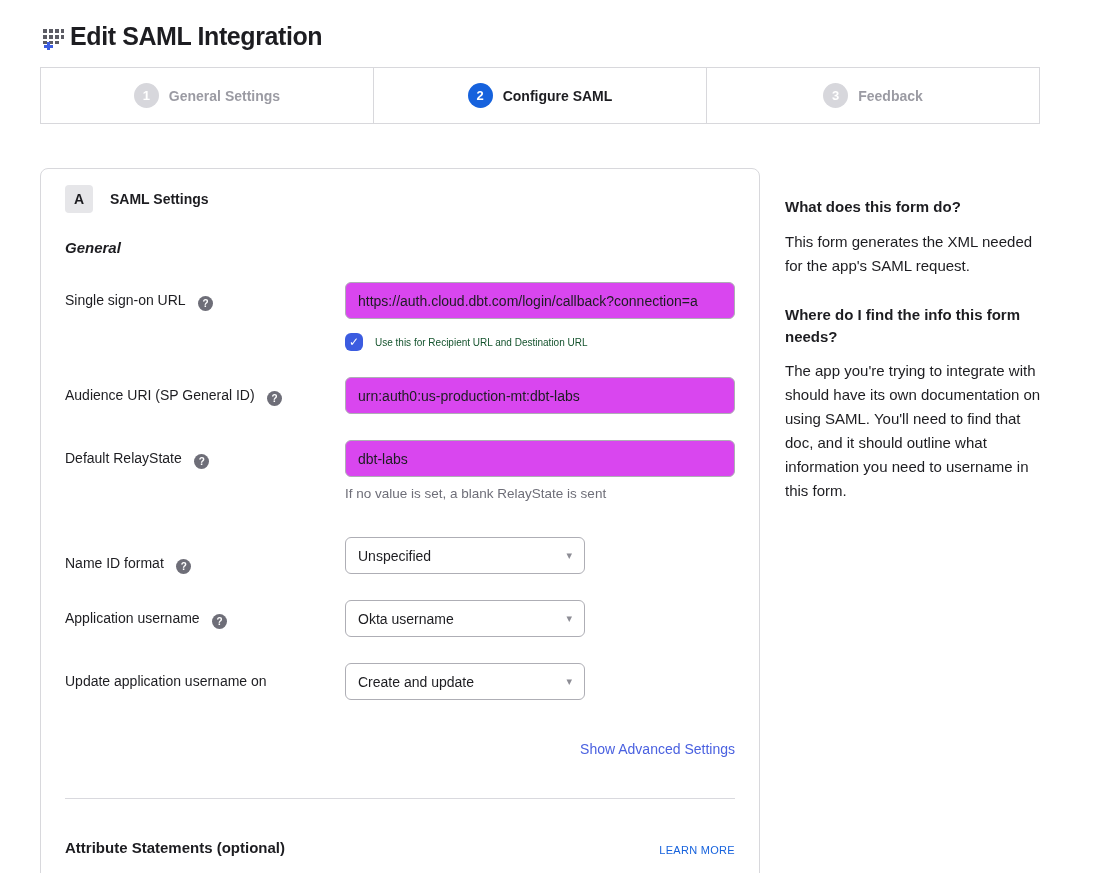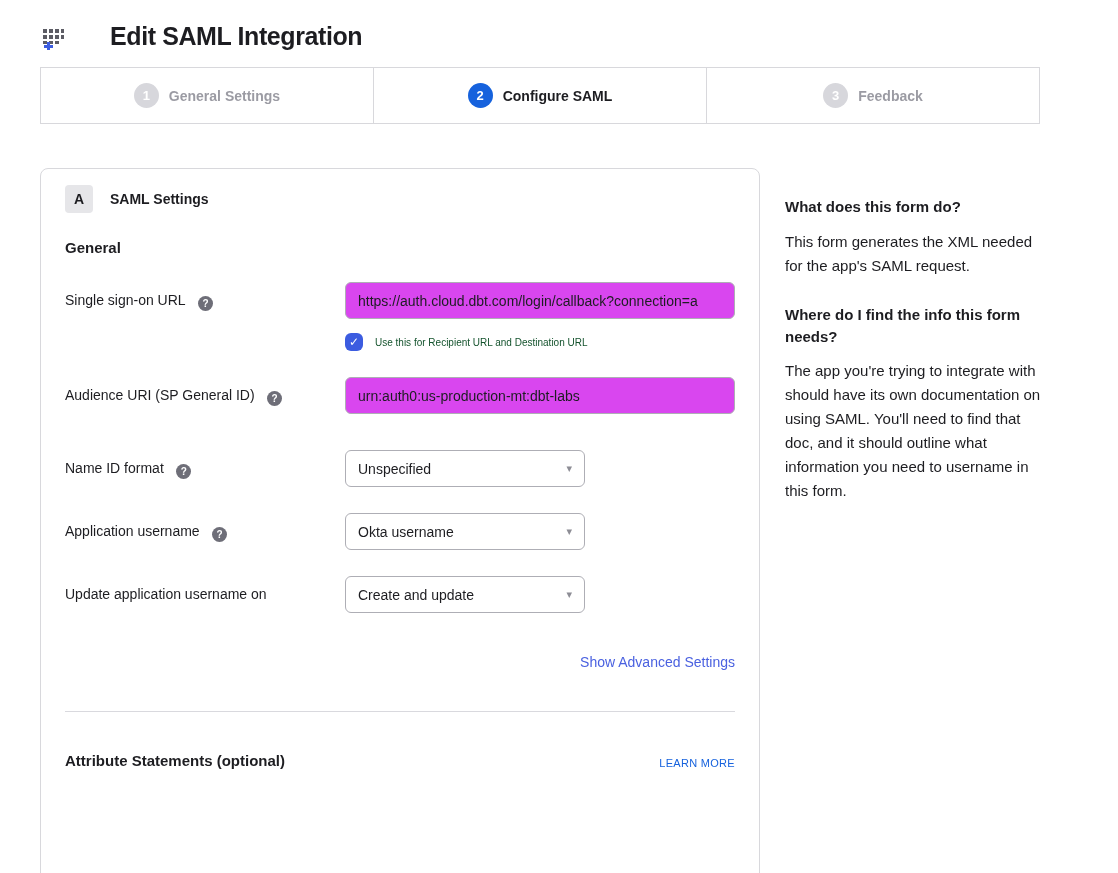--- a/index.html
+++ b/index.html
@@ -6,21 +6,21 @@
   html, body {
     width: 1118px; height: 873px;
     background: #ffffff;
     font-family: "Liberation Sans", "DejaVu Sans", sans-serif;
     color: #1d1d21;
     overflow: hidden;
   }
   .page { padding: 22px 40px 0 40px; }
 
   
-  .page-header { display: flex; align-items: center; margin-bottom: 16px; gap: 40px; }
+  .page-header { display: flex; align-items: center; margin-bottom: 16px; }
   .app-icon { position: relative; width: 26px; height: 26px; margin-right: 4px; flex: 0 0 auto; }
   .page-title { font-size: 25px; font-weight: 700; letter-spacing: -0.4px; color: #1d1d21; }
 
   
   .wizard { display: flex; width: 1000px; }
   .wizard-step {
     flex: 1; display: flex; align-items: center; justify-content: center;
     height: 57px; border: 1px solid #d8d8dc; background: #fff; margin-left: -1px;
     cursor: default;
   }
@@ -45,21 +45,21 @@
   }
 
   .card-header { display: flex; align-items: center; margin-bottom: 26px; }
   .section-badge {
     width: 28px; height: 28px; border-radius: 4px; background: #e6e6e9;
     display: flex; align-items: center; justify-content: center;
     font-size: 14px; font-weight: 700; color: #1d1d21; margin-right: 17px;
   }
   .section-title { font-size: 14px; font-weight: 700; }
 
-  .group-heading { font-size: 15px; font-weight: 700; margin-bottom: 26px; }
+  .group-heading { font-size: 15px; font-weight: 700; margin-bottom: 26px; font-style: italic; }
 
   
   .form-row { display: flex; margin-bottom: 26px; }
   .row-label-col { width: 280px; flex: 0 0 auto; padding-top: 9px; }
   .row-field-col { flex: 1; }
   .field-label { font-size: 14px; color: #1d1d21; }
   .help-icon {
     display: inline-flex; align-items: center; justify-content: center;
     width: 15px; height: 15px; border-radius: 50%;
     background: #6e6e78; color: #fff; font-size: 10px; font-weight: 700;
@@ -179,22 +179,32 @@
       <div class="form-row">
         <div class="row-label-col">
           <span class="field-label">Audience URI (SP General ID)</span>
           <span class="help-icon">?</span>
         </div>
         <div class="row-field-col">
           <input class="text-input" type="text" value="urn:auth0:us-production-mt:dbt-labs" style="">
         </div>
       </div>
 
-
-      <div class="form-row" style="margin-top:36px;">
+      <div class="form-row">
+        <div class="row-label-col">
+          <span class="field-label">Default RelayState</span>
+          <span class="help-icon">?</span>
+        </div>
+        <div class="row-field-col">
+          <input class="text-input" type="text" value="dbt-labs" style="">
+          <div class="field-hint">If no value is set, a blank RelayState is sent</div>
+        </div>
+      </div>
+
+      <div class="form-row" style="margin-top:36px;align-items:flex-end;">
         <div class="row-label-col">
           <span class="field-label">Name ID format</span>
           <span class="help-icon">?</span>
         </div>
         <div class="row-field-col">
           <div class="select-box">
             <span>Unspecified</span>
             <span class="select-caret">▾</span>
           </div>
         </div>

